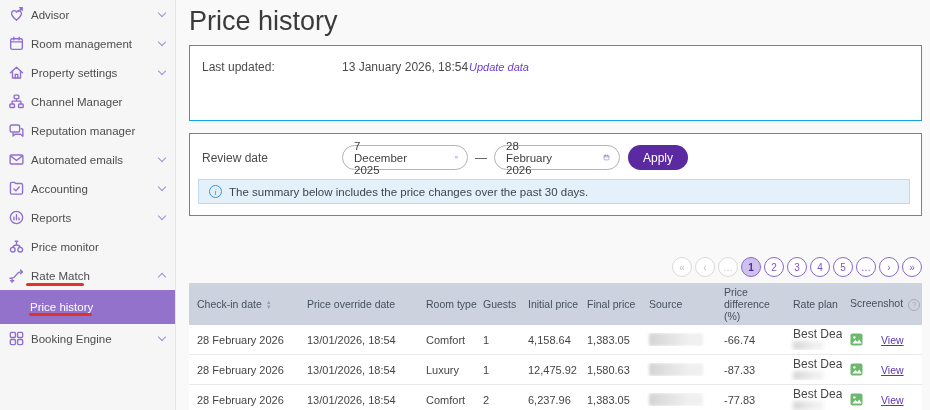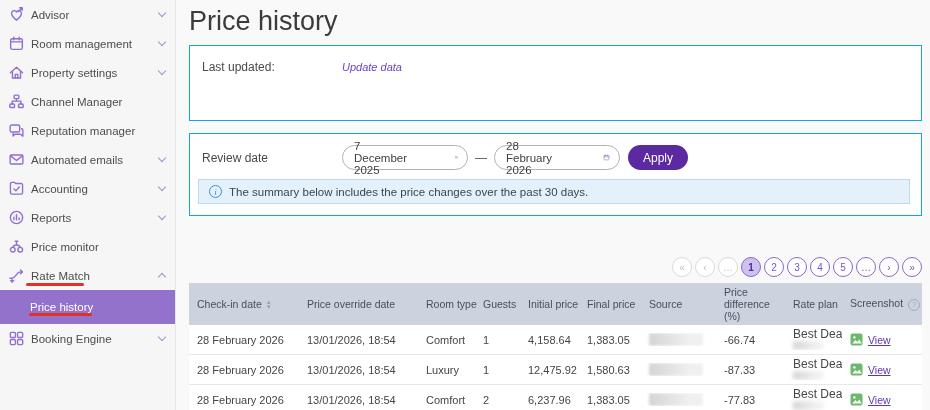--- a/index.html
+++ b/index.html
@@ -63,21 +63,21 @@
   .th { padding: 3px 2px 3px 8px; font-size: 10.5px; line-height: 12px; color: #45505f; }
   .th.nowrap { white-space: nowrap; }
   .trow { height: 30px; align-items: center; border-bottom: 1px solid #e8e8ea; font-size: 11px; color: #454545; }
   .td { padding: 0 2px 0 8px; white-space: nowrap; overflow: hidden; }
   .sort { display: inline-flex; flex-direction: column; vertical-align: middle; margin-left: 4px; line-height: 5px; font-size: 6px; color: #96a1b5; }
   .help { display: inline-flex; width: 12px; height: 12px; border-radius: 50%; border: 1px solid #a8aeb8; color: #a8aeb8;
           font-size: 8px; align-items: center; justify-content: center; margin-left: 5px; vertical-align: middle; cursor: pointer; }
   .blob { height: 13px; width: 54px; border-radius: 2px; background: linear-gradient(90deg, #d4d4d4, #f0f0f0 75%); filter: blur(1.5px); }
   .rp { font-size: 12px; line-height: 11px; }
   .blob.small { height: 9px; width: 30px; margin-top: 1px; filter: blur(2px); }
-  .viewcell { display: flex; align-items: center; gap: 5px; }
+  .viewcell { display: flex; align-items: center; gap: 18px; }
   a.view { color: #5e35b1; font-size: 10.5px; text-decoration: underline; cursor: pointer; }
   .infoicon { width: 13px; height: 13px; flex: 0 0 13px; border-radius: 50%; border: 1px solid #3d8fd4; color: #3d8fd4;
               display: flex; align-items: center; justify-content: center; font-size: 9px; font-style: italic; font-family: "Liberation Serif", serif; }
 </style>
 </head>
 <body>
 
 <div class="app">
 
   <aside class="sidebar">
@@ -215,20 +215,21 @@
     <div class="redline" style="top:313px; left:29px; width:63px;"></div>
   </aside>
 
   <main class="main">
 
     <h1 class="page-title">Price history</h1>
 
     <section class="card card1">
       <div class="info-row">
         <span class="ilabel">Last updated:</span>
+        <span class="ivalue">13 January 2026, 18:54</span>
         <a class="link">Update data</a>
       </div>
     </section>
 
     <section class="card card2">
       <div class="review-row">
         <span class="ilabel">Review date</span>
         <div class="date-pill">
           <span>7 December 2025</span>
           <svg class="sic" width="13" height="13" viewBox="0 0 16 16">

